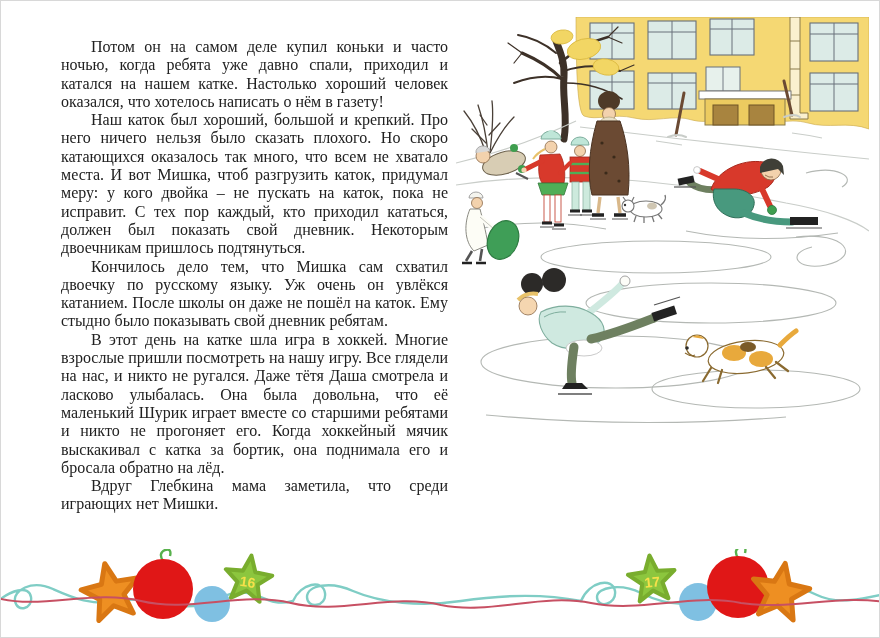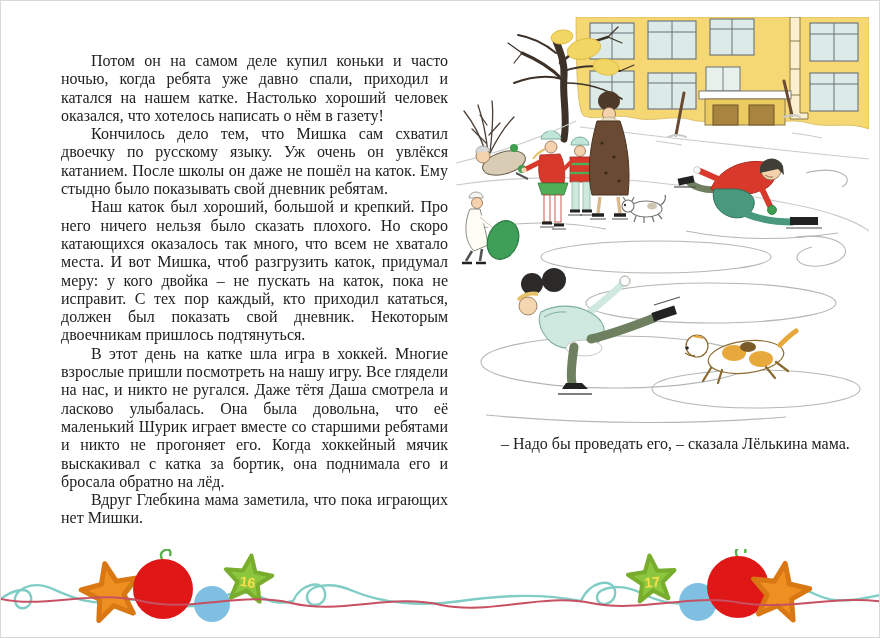--- a/index.html
+++ b/index.html
@@ -5,40 +5,40 @@
   html,body { margin:0; padding:0; background:#ffffff; }
   .spread {
     position:relative; width:880px; height:638px;
     background:#ffffff; border:1px solid #d8d8d8; box-sizing:border-box;
     overflow:hidden; font-family:"Liberation Serif", serif;
   }
   .text-col p {
     margin:0; text-indent:30px; text-align:justify;
     font-size:16px; line-height:18.3px; color:#212121;
   }
-  .left-col  { position:absolute; left:60px;  top:51px;  width:387px; }
+  .left-col  { position:absolute; left:60px;  top:37px;  width:387px; }
   .right-col { position:absolute; left:470px; top:434px; width:391px; }
   .illustration { position:absolute; left:455px; top:16px; }
   .decor { position:absolute; left:0; top:548px; }
   svg text.pagenum {
     font-family:"Liberation Sans", sans-serif; font-weight:bold;
     font-size:14px; text-anchor:middle;
   }
 </style>
 </head>
 <body>
 
 <div class="spread">
 
   <div class="text-col left-col">
     <p>Потом он на самом деле купил коньки и часто ночью, когда ребята уже давно спали, приходил и катался на нашем катке. Настолько хороший человек оказался, что хотелось написать о нём в газету!</p>
+    <p>Наш каток был хороший, большой и крепкий. Про него ничего нельзя было сказать плохого. Но скоро катающихся оказалось так много, что всем не хватало места. И вот Мишка, чтоб разгрузить каток, придумал меру: у кого двойка – не пускать на каток, пока не исправит. С тех пор каждый, кто приходил кататься, должен был показать свой дневник. Некоторым двоечникам пришлось подтянуться.</p>
     <p>Кончилось дело тем, что Мишка сам схватил двоечку по русскому языку. Уж очень он увлёкся катанием. После школы он даже не пошёл на каток. Ему стыдно было показывать свой дневник ребятам.</p>
-    <p>Наш каток был хороший, большой и крепкий. Про него ничего нельзя было сказать плохого. Но скоро катающихся оказалось так много, что всем не хватало места. И вот Мишка, чтоб разгрузить каток, придумал меру: у кого двойка – не пускать на каток, пока не исправит. С тех пор каждый, кто приходил кататься, должен был показать свой дневник. Некоторым двоечникам пришлось подтянуться.</p>
     <p>В этот день на катке шла игра в хоккей. Многие взрослые пришли посмотреть на нашу игру. Все глядели на нас, и никто не ругался. Даже тётя Даша смотрела и ласково улыбалась. Она была довольна, что её маленький Шурик играет вместе со старшими ребятами и никто не прогоняет его. Когда хоккейный мячик выскакивал с катка за бортик, она поднимала его и бросала обратно на лёд.</p>
-    <p>Вдруг Глебкина мама заметила, что пока играющих нет Мишки.</p>
+    <p>Вдруг Глебкина мама заметила, что среди играющих нет Мишки.</p>
   </div>
 
   <svg class="illustration" width="413" height="412" viewBox="0 0 413 412">
 
     <g>
       <path d="M120,0 H413 V112 C392,104 372,112 352,106 C332,100 312,110 292,104
                C272,98 252,108 236,103 C218,97 198,106 178,101 C158,96 140,104 128,99
                C122,96 120,60 120,0 Z" fill="#f5d873" stroke="#caa84a" stroke-width="0.6"></path>
       <g>
         <g transform="translate(134,6)">
@@ -263,21 +263,20 @@
       <circle cx="241" cy="329" r="11" fill="#ffffff" stroke="#8a6a30" stroke-width="1.2"></circle>
       <path d="M236,320 a8,7 0 0 1 12,2 Z" fill="#e8a93c"></path>
       <circle cx="231" cy="331" r="1.8" fill="#2c2a28"></circle>
       <path d="M229,336 q6,4 10,2" stroke="#8a6a30" stroke-width="1.2" fill="none"></path>
       <path d="M255,351 l-8,13 M266,353 l-4,13 M310,350 l9,11 M320,345 l12,9" stroke="#8a6a30" stroke-width="2.2" stroke-linecap="round"></path>
       <path d="M324,328 q10,-10 16,-14" stroke="#e8a93c" stroke-width="5" fill="none" stroke-linecap="round"></path>
     </g>
   </svg>
 
   <div class="text-col right-col">
-    <p>– Надо бы проведать его, – сказала Лёлькина мама.</p>
   </div>
 
   <svg class="decor" width="880" height="90" viewBox="0 0 880 90">
     <g fill="none" stroke="#7fcdc5" stroke-width="2.4" stroke-linecap="round">
       <path d="M-8,56 C10,40 28,36 30,48 C32,60 16,64 14,52 C12,42 30,30 52,40 C70,48 92,58 120,52
                C150,46 170,62 200,56 C220,52 228,40 247,44 C262,46 270,58 292,52
                C300,34 322,30 324,44 C326,58 306,60 306,48 C306,36 330,32 352,42
                C380,54 420,58 460,52 C500,46 540,44 580,52
                C588,32 612,28 614,42 C616,56 596,60 596,48 C596,38 620,34 640,44
                C660,54 680,58 700,52 C720,46 736,54 758,52

